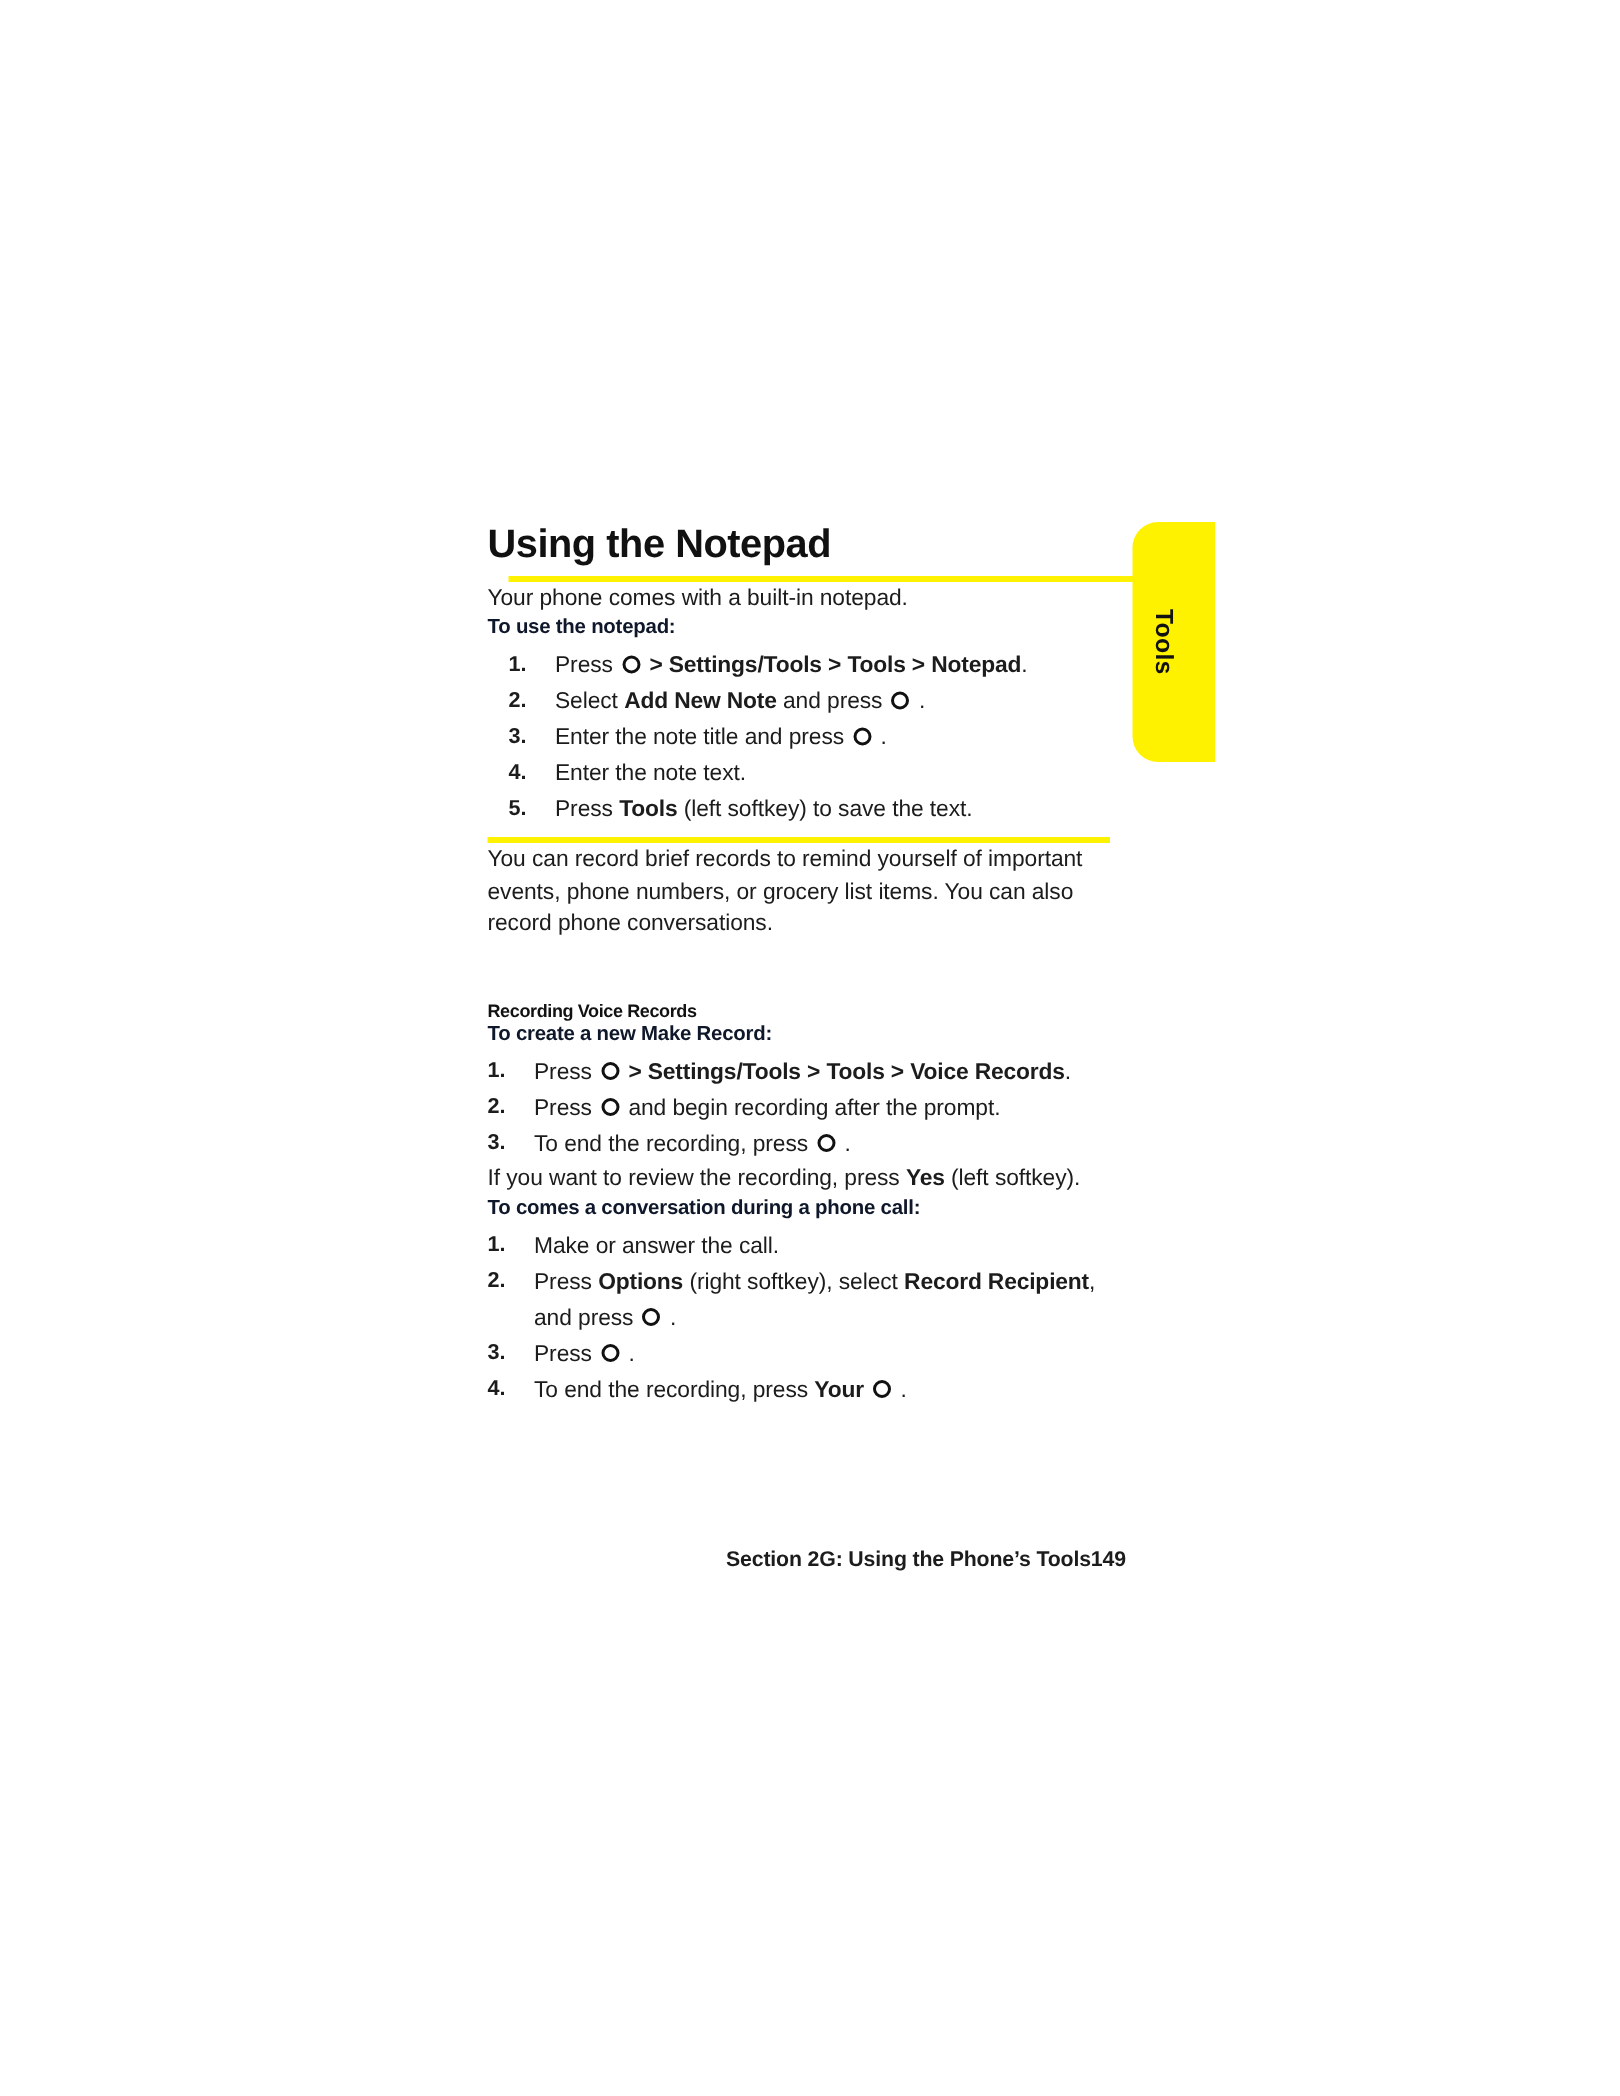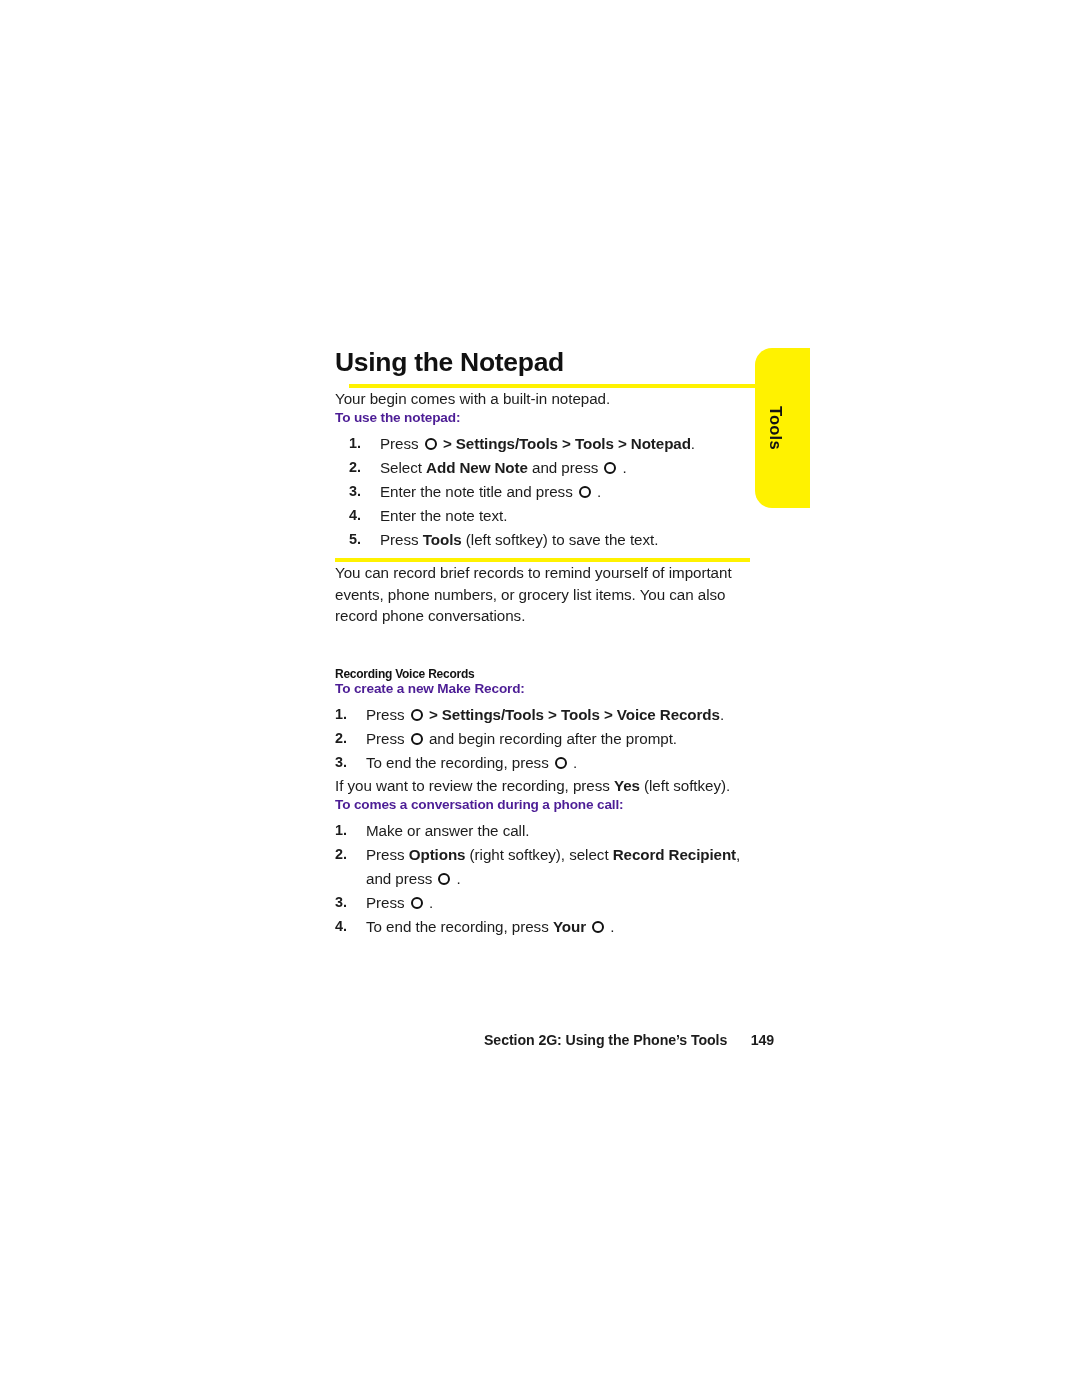--- a/index.html
+++ b/index.html
@@ -47,21 +47,21 @@
     font-weight: bold;
     letter-spacing: 0.2px;
     color: #121212;
     writing-mode: vertical-rl;
     text-orientation: mixed;
   }
 
   
   .content {
     position: absolute;
-    left: 335px;
+    left: 325px;
     top: 348px;
     width: 420px;
   }
 
   h1.section-head {
     margin: 0;
     font-size: 26.5px;
     line-height: 1.12;
     font-weight: bold;
     letter-spacing: -0.3px;
@@ -88,21 +88,21 @@
 
   .lead-1 { margin-top: 17px; margin-left: 14px; }
   .lead-2 { margin-top: 20px; width: 400px; }
   .review-line { margin-top: 15px; width: 410px; }
 
   p.proc-label {
     margin: 0;
     font-size: 13.6px;
     font-weight: bold;
     letter-spacing: -0.15px;
-    color: #4c1d95;
+    color: #0f172a;
   }
   .label-1 { margin-top: 14px; margin-left: 14px; }
   .label-2 { margin-top: 15px; }
   .label-3 { margin-top: 16px; }
 
   ol.steps {
     margin: 7px 0 0 0;
     padding: 0;
     list-style: none;
   }
@@ -149,21 +149,20 @@
     color: #111111;
   }
 
   
   .footer {
     position: absolute;
     left: 484px;
     top: 1032px;
     width: 290px;
     display: flex;
-    justify-content: space-between;
     align-items: baseline;
     font-size: 14.2px;
     font-weight: bold;
     color: #1c1c1c;
     letter-spacing: -0.1px;
   }
 </style>
 </head>
 <body>
 
@@ -171,21 +170,21 @@
 
   <div class="thumb-tab">
     <div class="thumb-tab-label">Tools</div>
   </div>
 
   <div class="content">
 
     <h1 class="section-head block-1">Using the Notepad</h1>
     <div class="head-rule rule-1"></div>
 
-    <p class="body-text lead-1">Your begin comes with a built-in notepad.</p>
+    <p class="body-text lead-1">Your phone comes with a built-in notepad.</p>
 
     <p class="proc-label label-1">To use the notepad:</p>
 
     <ol class="steps indent-1">
         <li><span class="num">1.</span><span>Press <span class="keyo"></span> <b>&gt; Settings/Tools &gt; Tools &gt; Notepad</b>.</span></li>
         <li><span class="num">2.</span><span>Select <b>Add New Note</b> and press <span class="keyo"></span> .</span></li>
         <li><span class="num">3.</span><span>Enter the note title and press <span class="keyo"></span> .</span></li>
         <li><span class="num">4.</span><span>Enter the note text.</span></li>
         <li><span class="num">5.</span><span>Press <b>Tools</b> (left softkey) to save the text.</span></li>
       </ol>

